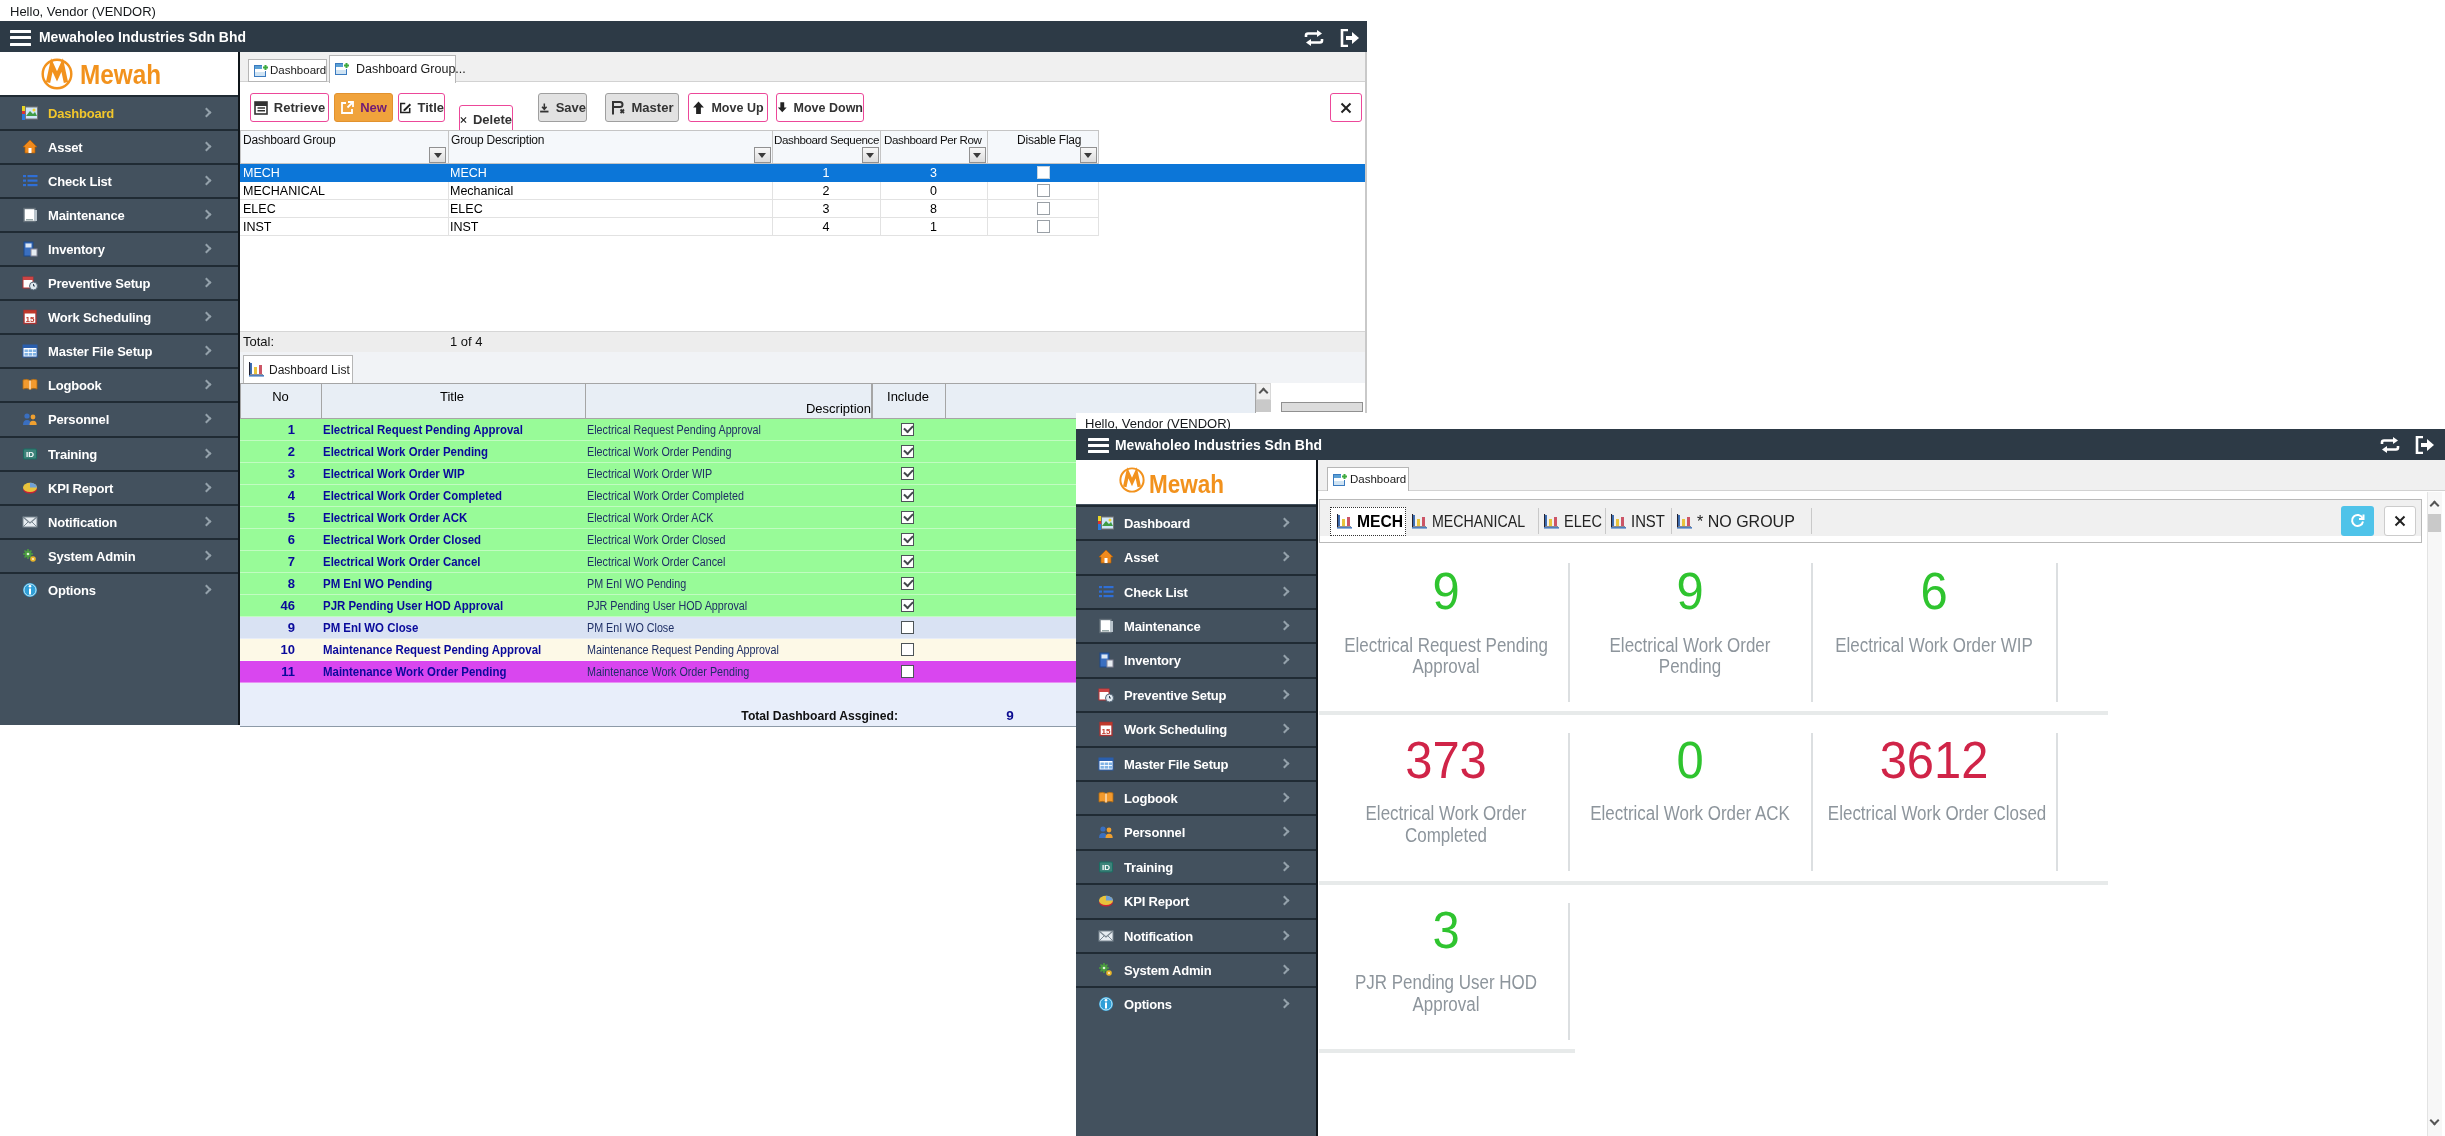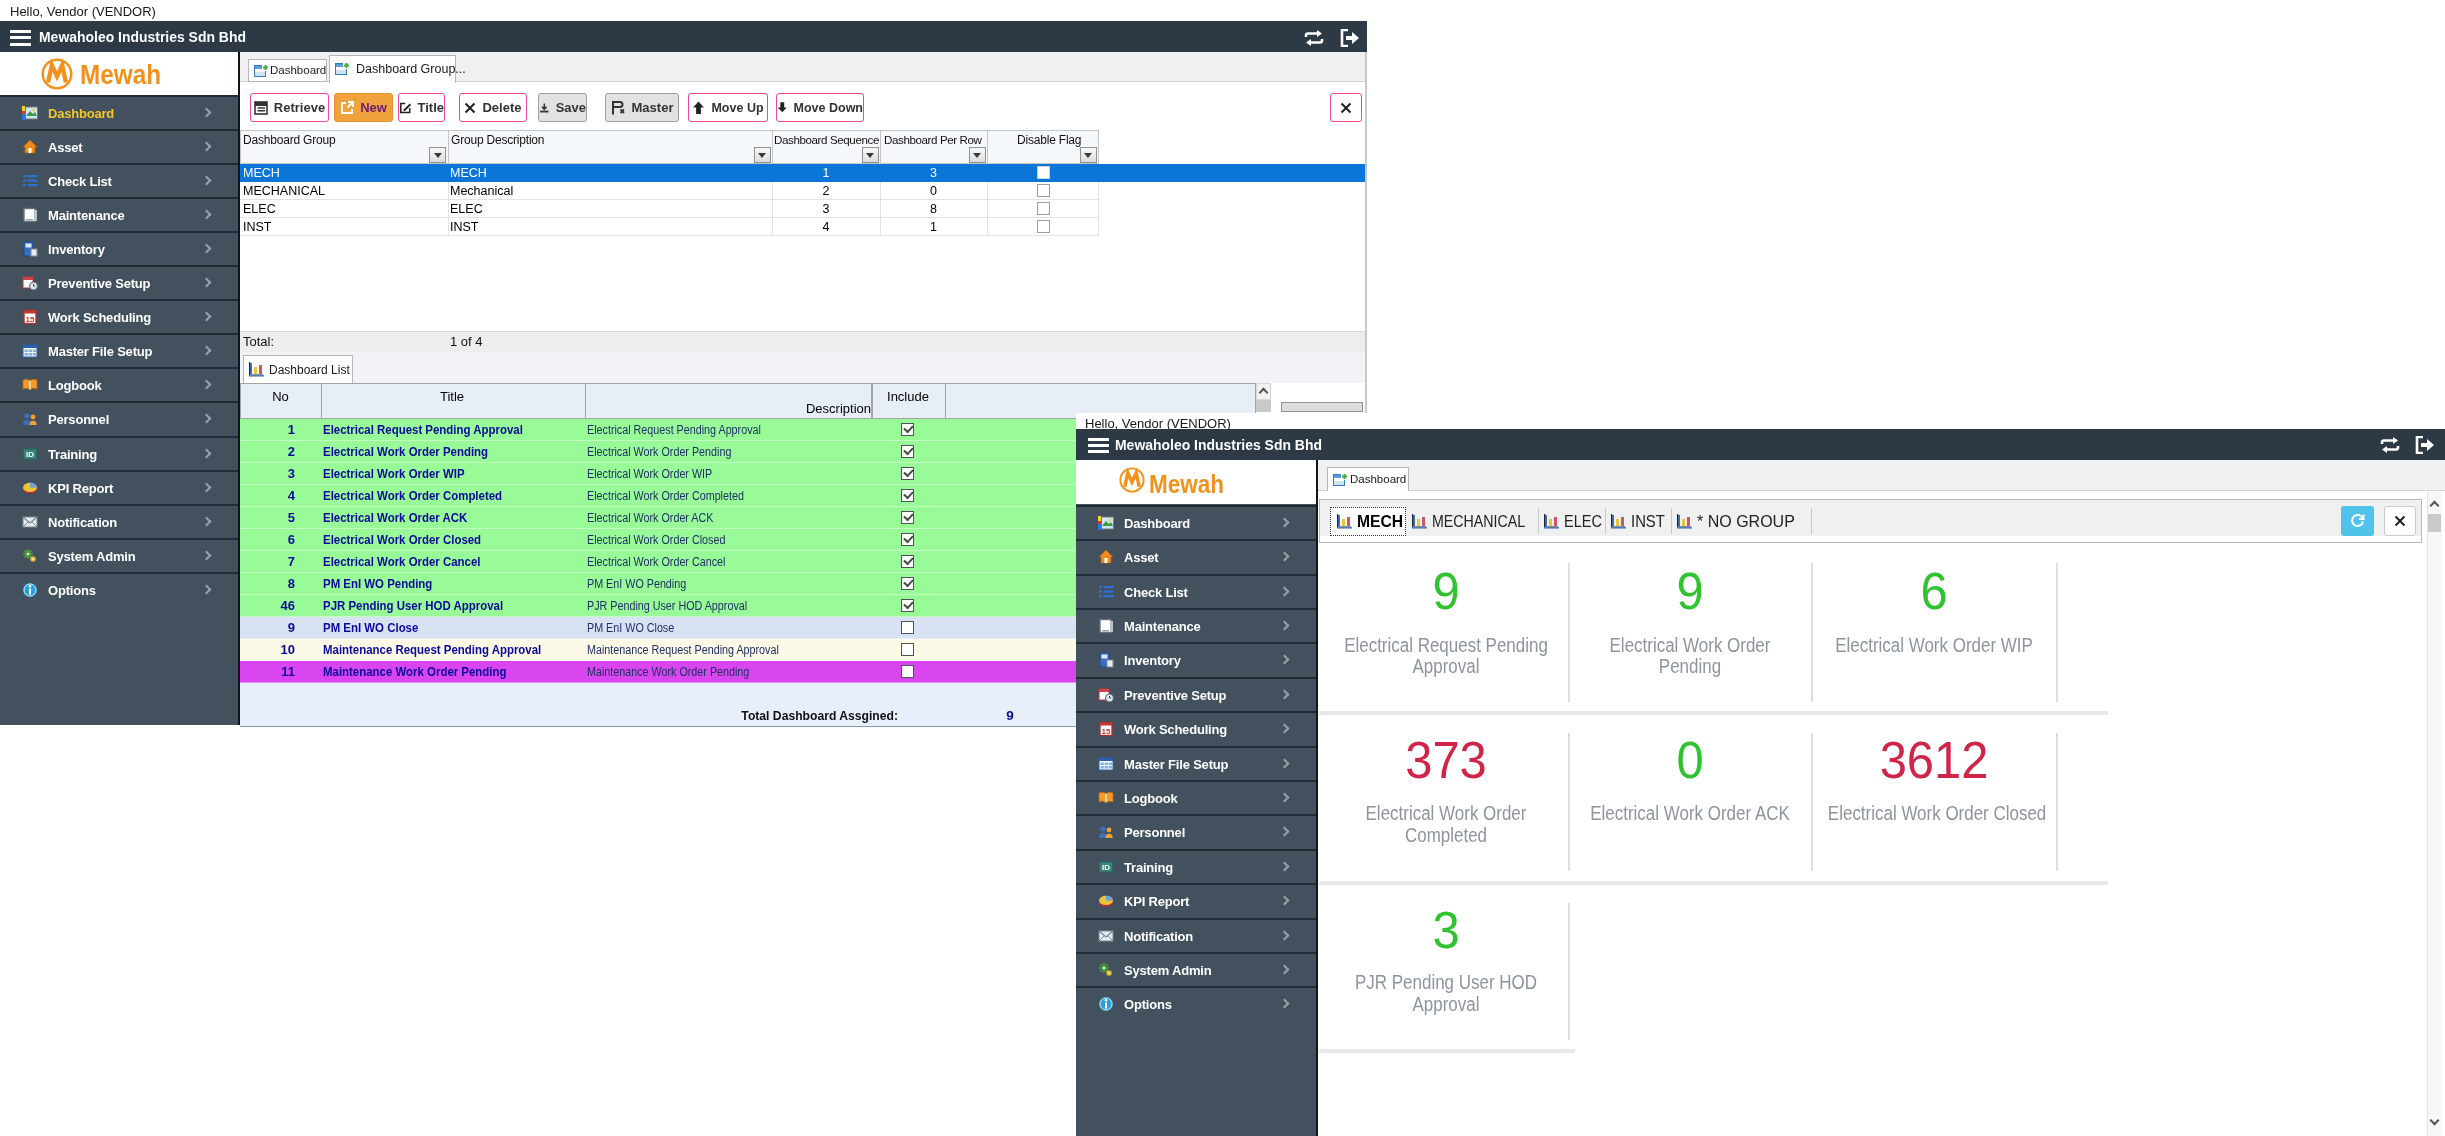--- a/index.html
+++ b/index.html
@@ -286,21 +286,21 @@
     </svg>
     <span>New</span>
   </div>
 <div class="btn " style="left:398.0px;top:93px;width:47.0px;font-size:13px">
     <svg width="14" height="14" viewBox="0 0 14 14">
       <path d="M7 2 H2 V12 H12 V7" fill="none" stroke="#222" stroke-width="1.7"></path>
       <path d="M5.5 8.5 L12 2 L13.5 3.5 L7 10 L5 10.5 Z" fill="#222"></path>
     </svg>
     <span>Title</span>
   </div>
-<div class="btn " style="left:459.0px;top:93px;width:68px;font-size:13px">
+<div class="btn " style="left:459.0px;top:105px;width:54px;font-size:13px">
     <svg width="12" height="12" viewBox="0 0 12 12">
       <path d="M2.2 0.8 L6 4.6 L9.8 0.8 L11.2 2.2 L7.4 6 L11.2 9.8 L9.8 11.2 L6 7.4 L2.2 11.2 L0.8 9.8 L4.6 6 L0.8 2.2 Z" fill="#222"></path>
     </svg>
     <span>Delete</span>
   </div>
 <div class="btn gry" style="left:538.0px;top:93px;width:49px;font-size:13px">
     <svg width="14" height="14" viewBox="0 0 14 14">
       <path d="M7 1 V8 M4 5.5 L7 8.8 L10 5.5" fill="none" stroke="#333" stroke-width="2"></path>
       <rect x="1.5" y="10.5" width="11" height="2.4" fill="#333"></rect>
     </svg>

